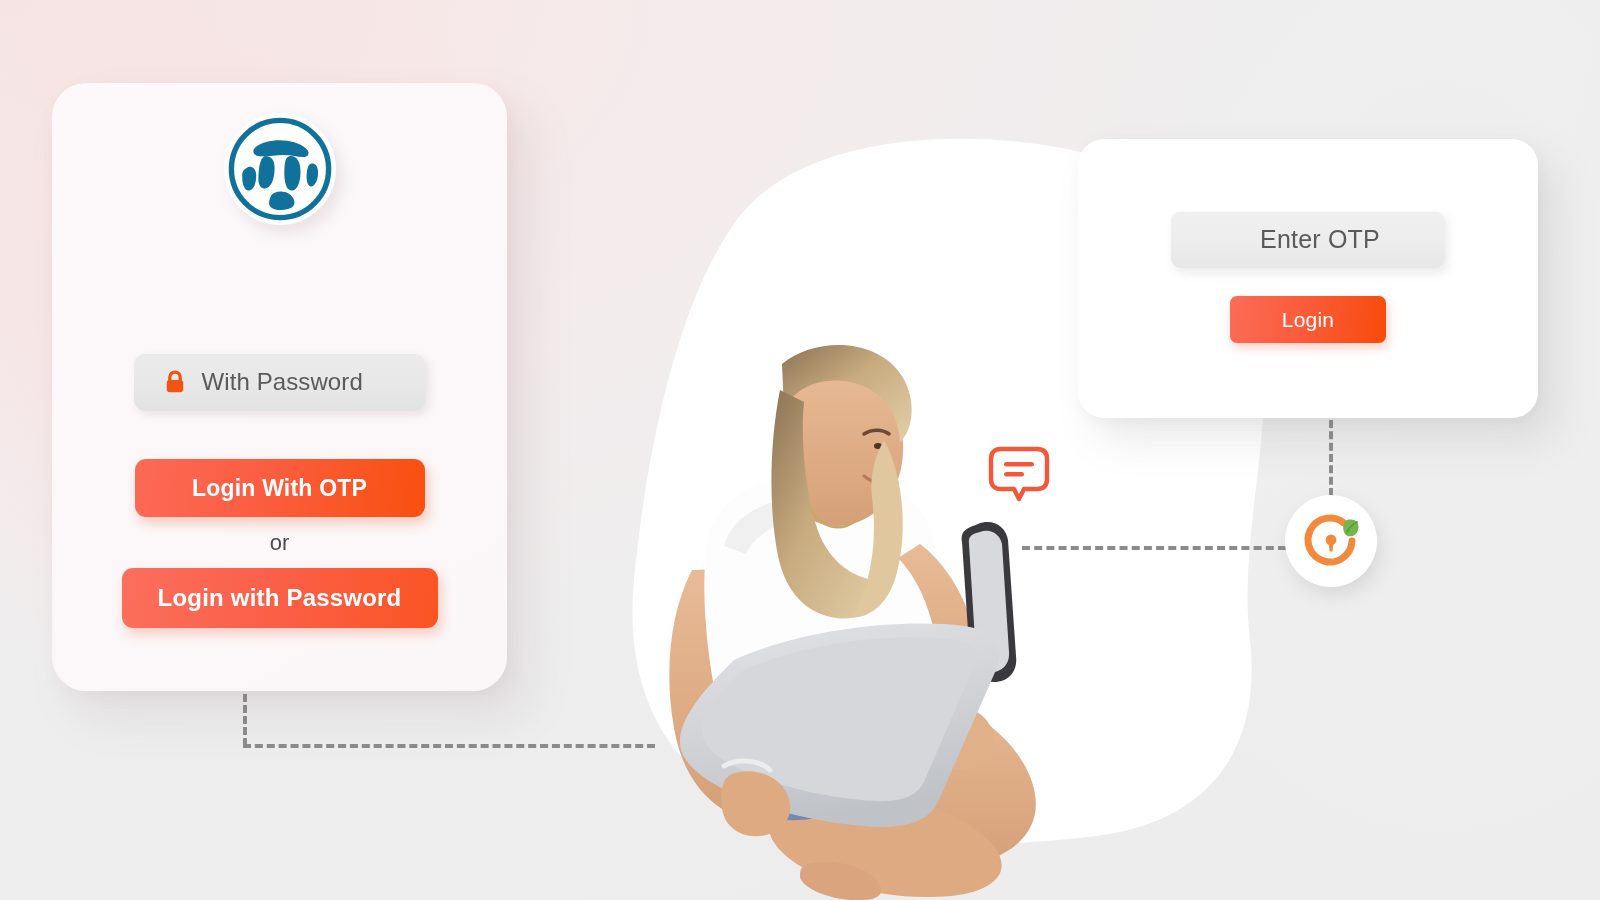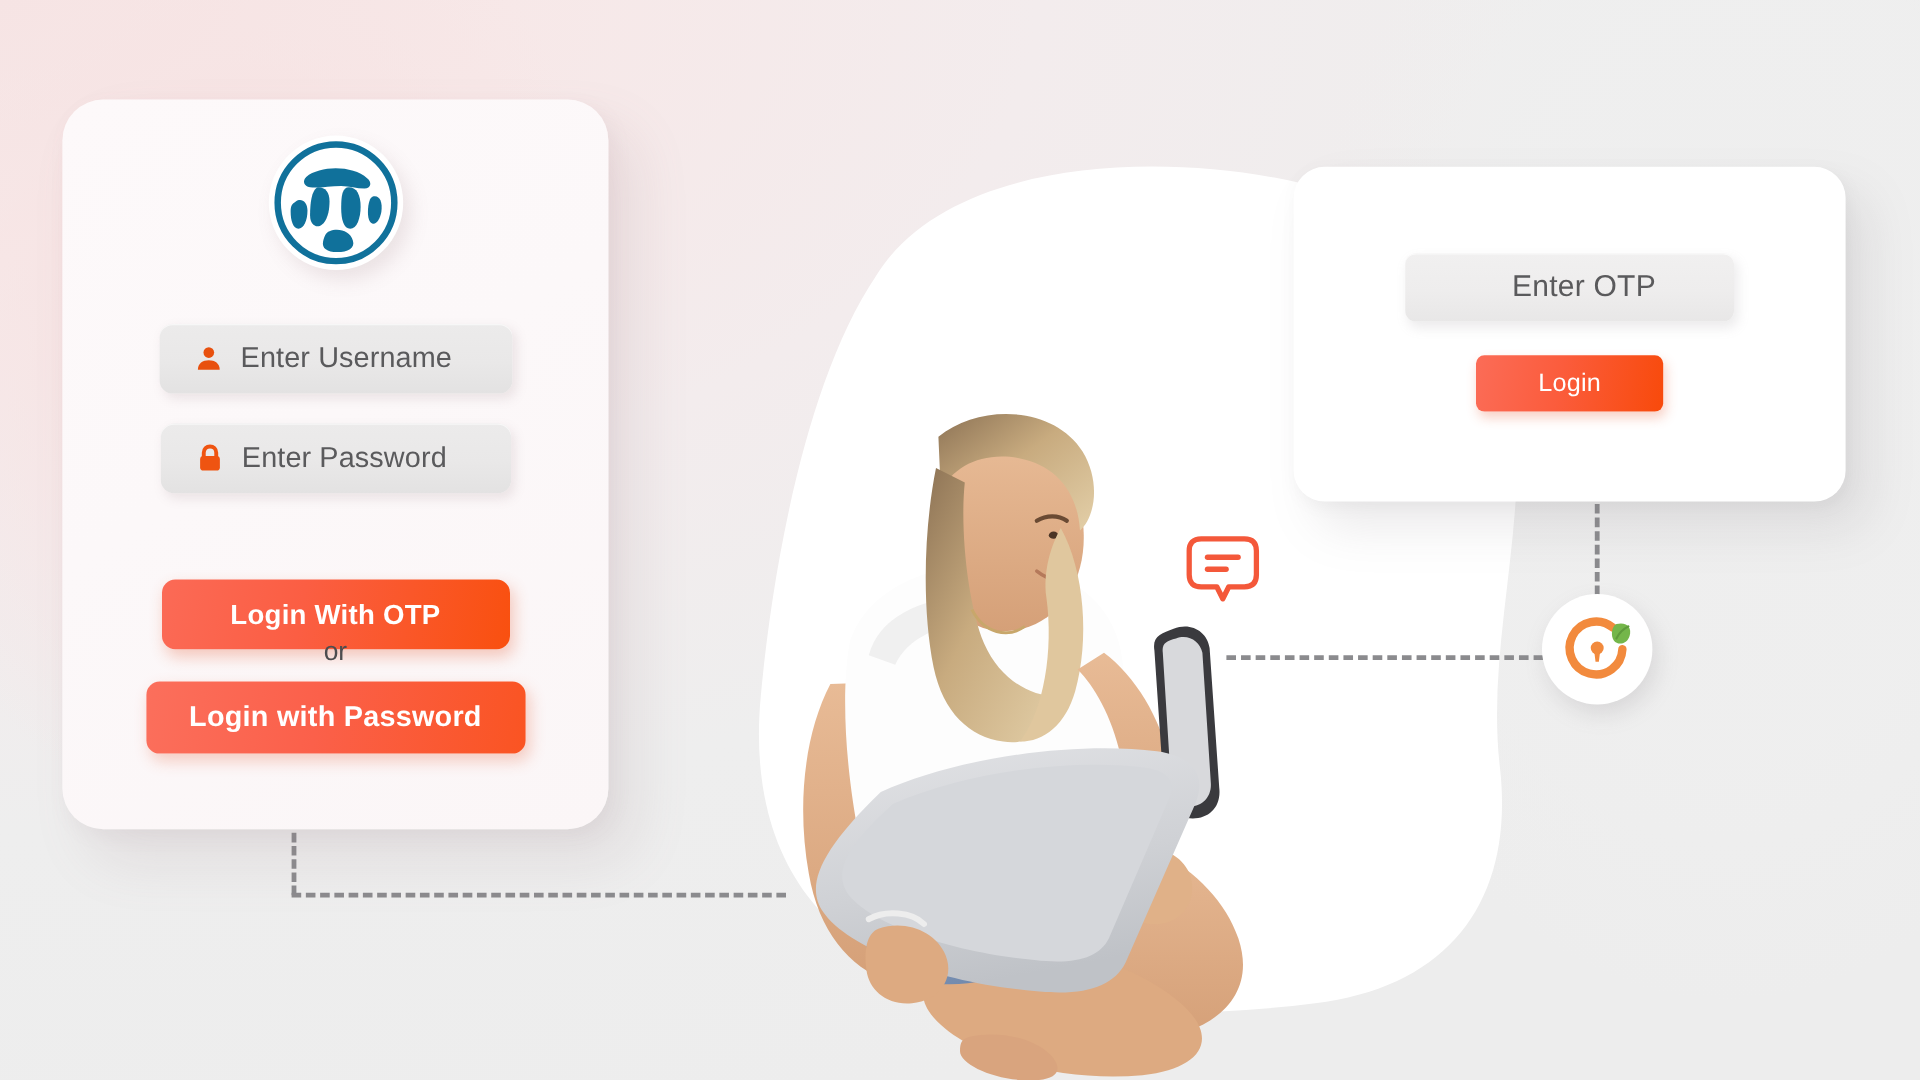--- a/index.html
+++ b/index.html
@@ -127,21 +127,20 @@
     font-family: "Liberation Sans", sans-serif;
   }
   .btn--otp {
     top: 376px;
     width: 290px;
     height: 58px;
     border-radius: 11px;
     font-size: 23px;
     background: linear-gradient(100deg, #fb6a56 0%, #fb5e43 40%, #f9500f 100%);
     box-shadow: 3px 6px 12px rgba(230,90,50,0.30);
-    margin-top: 24px;
   }
   .btn--password {
     top: 485px;
     width: 316px;
     height: 60px;
     border-radius: 11px;
     font-size: 24px;
     background: linear-gradient(100deg, #fb6f5c 0%, #fb604a 45%, #fa5422 100%);
     box-shadow: 3px 6px 12px rgba(230,90,50,0.28);
   }
@@ -381,38 +380,29 @@
                  C54 44 55 38 60 38 Z" fill="#10719b"></path>
         <path d="M19 49 C23 46 28 49 28 56 C28 64 25 70 21 70 C17 70 15 64 15 57
                  C15 52 16 51 19 49 Z" fill="#10719b"></path>
         <path d="M80 45 C84 45 86 50 85 57 C84 63 81 67 78 66 C75 65 74 59 75 52
                  C76 47 77 45 80 45 Z" fill="#10719b"></path>
         <path d="M45 72 C52 69 61 72 63 79 C65 85 59 88 51 88 C43 88 39 85 40 80
                  C41 76 42 73 45 72 Z" fill="#10719b"></path>
       </svg>
     </div>
 
-    <div class="field field--username">
-      <span class="field-icon">
-        <svg width="26" height="26" viewBox="0 0 24 24" xmlns="http://www.w3.org/2000/svg">
-          <circle cx="12" cy="7.2" r="4.1" fill="#e8500e"></circle>
-          <path d="M3.6 20.4 C3.6 15.6 7.4 13.2 12 13.2 C16.6 13.2 20.4 15.6 20.4 20.4 Z" fill="#e8500e"></path>
-        </svg>
-      </span>
-      <span class="field-text">Enter Username</span>
-    </div>
 
     <div class="field field--password">
       <span class="field-icon">
         <svg width="26" height="26" viewBox="0 0 24 24" xmlns="http://www.w3.org/2000/svg">
           <path d="M7.2 10.5 V7.6 C7.2 4.8 9.3 2.8 12 2.8 C14.7 2.8 16.8 4.8 16.8 7.6 V10.5" stroke="#ef5411" stroke-width="3" fill="none" stroke-linecap="round"></path>
           <rect x="4.4" y="10.2" width="15.2" height="11.2" rx="2.6" fill="#ef5411"></rect>
         </svg>
       </span>
-      <span class="field-text">Enter Password</span>
+      <span class="field-text">With Password</span>
     </div>
 
     <button class="btn btn--otp">Login With OTP</button>
 
     <div class="or-text">or</div>
 
     <button class="btn btn--password">Login with Password</button>
   </div>
 
   <div class="otp-card">

